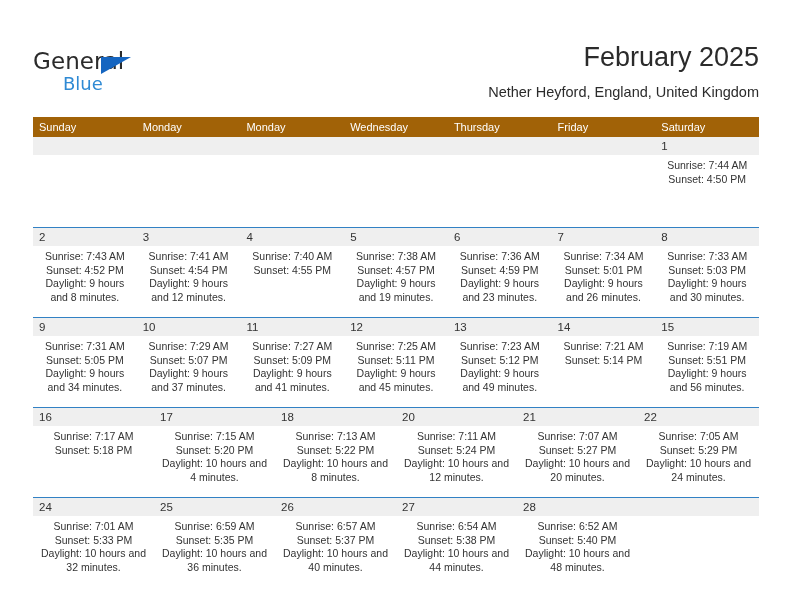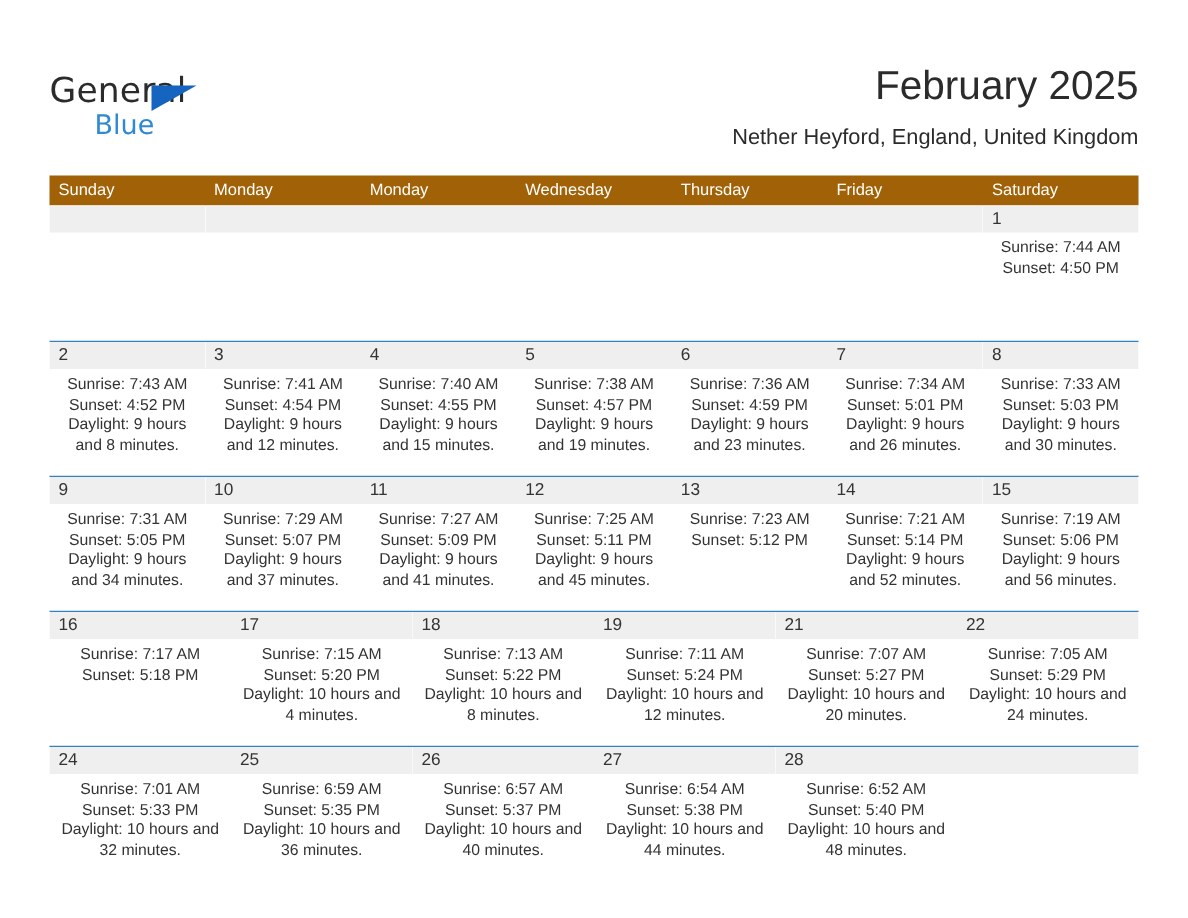--- a/index.html
+++ b/index.html
@@ -218,21 +218,20 @@
               <div>Sunrise: 7:41 AM</div>
               <div>Sunset: 4:54 PM</div>
               <div class="wrap">Daylight: 9 hours and 12 minutes.</div>
             </div>
           </div>
           <div class="day-cell">
             <div class="day-num">4</div>
             <div class="day-body">
               <div>Sunrise: 7:40 AM</div>
               <div>Sunset: 4:55 PM</div>
-              <div class="wrap">Daylight: 9 hours and 15 minutes.</div>
             </div>
           </div>
           <div class="day-cell">
             <div class="day-num">5</div>
             <div class="day-body">
               <div>Sunrise: 7:38 AM</div>
               <div>Sunset: 4:57 PM</div>
               <div class="wrap">Daylight: 9 hours and 19 minutes.</div>
             </div>
           </div>
@@ -292,35 +291,35 @@
               <div>Sunrise: 7:25 AM</div>
               <div>Sunset: 5:11 PM</div>
               <div class="wrap">Daylight: 9 hours and 45 minutes.</div>
             </div>
           </div>
           <div class="day-cell">
             <div class="day-num">13</div>
             <div class="day-body">
               <div>Sunrise: 7:23 AM</div>
               <div>Sunset: 5:12 PM</div>
+              <div class="wrap">Daylight: 9 hours and 49 minutes.</div>
             </div>
           </div>
           <div class="day-cell">
             <div class="day-num">14</div>
             <div class="day-body">
               <div>Sunrise: 7:21 AM</div>
               <div>Sunset: 5:14 PM</div>
-              <div class="wrap">Daylight: 9 hours and 52 minutes.</div>
             </div>
           </div>
           <div class="day-cell">
             <div class="day-num">15</div>
             <div class="day-body">
               <div>Sunrise: 7:19 AM</div>
-              <div>Sunset: 5:06 PM</div>
+              <div>Sunset: 5:51 PM</div>
               <div class="wrap">Daylight: 9 hours and 56 minutes.</div>
             </div>
           </div>
         </div>
         <div class="week-row">
           <div class="day-cell">
             <div class="day-num">16</div>
             <div class="day-body">
               <div>Sunrise: 7:17 AM</div>
               <div>Sunset: 5:18 PM</div>
@@ -336,21 +335,21 @@
           </div>
           <div class="day-cell">
             <div class="day-num">18</div>
             <div class="day-body">
               <div>Sunrise: 7:13 AM</div>
               <div>Sunset: 5:22 PM</div>
               <div class="wrap">Daylight: 10 hours and 8 minutes.</div>
             </div>
           </div>
           <div class="day-cell">
-            <div class="day-num">19</div>
+            <div class="day-num">20</div>
             <div class="day-body">
               <div>Sunrise: 7:11 AM</div>
               <div>Sunset: 5:24 PM</div>
               <div class="wrap">Daylight: 10 hours and 12 minutes.</div>
             </div>
           </div>
           <div class="day-cell">
             <div class="day-num">21</div>
             <div class="day-body">
               <div>Sunrise: 7:07 AM</div>

